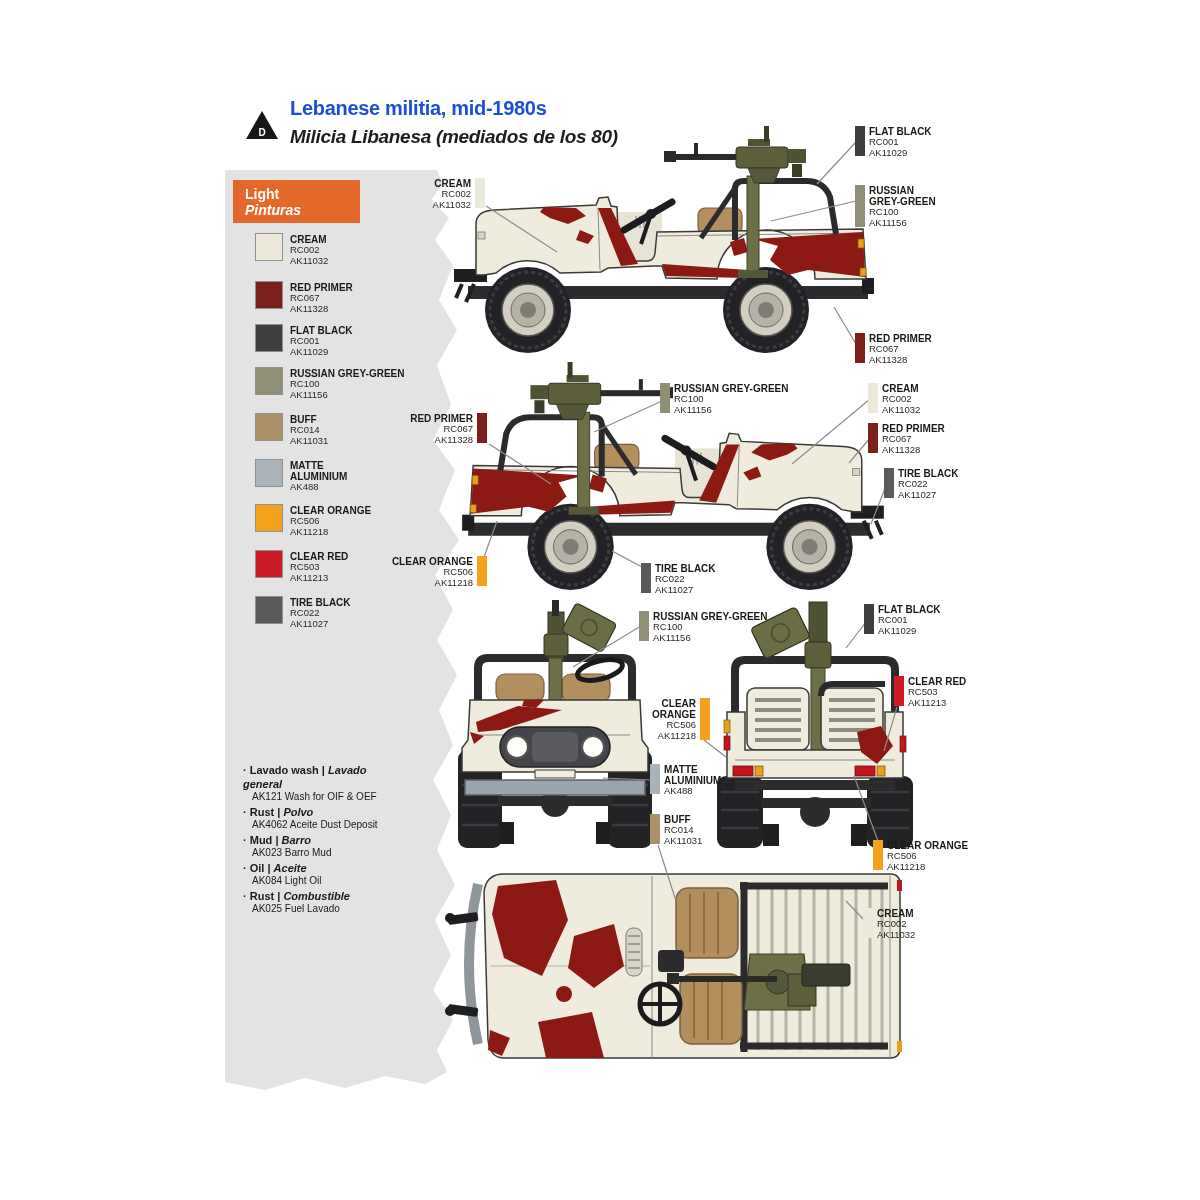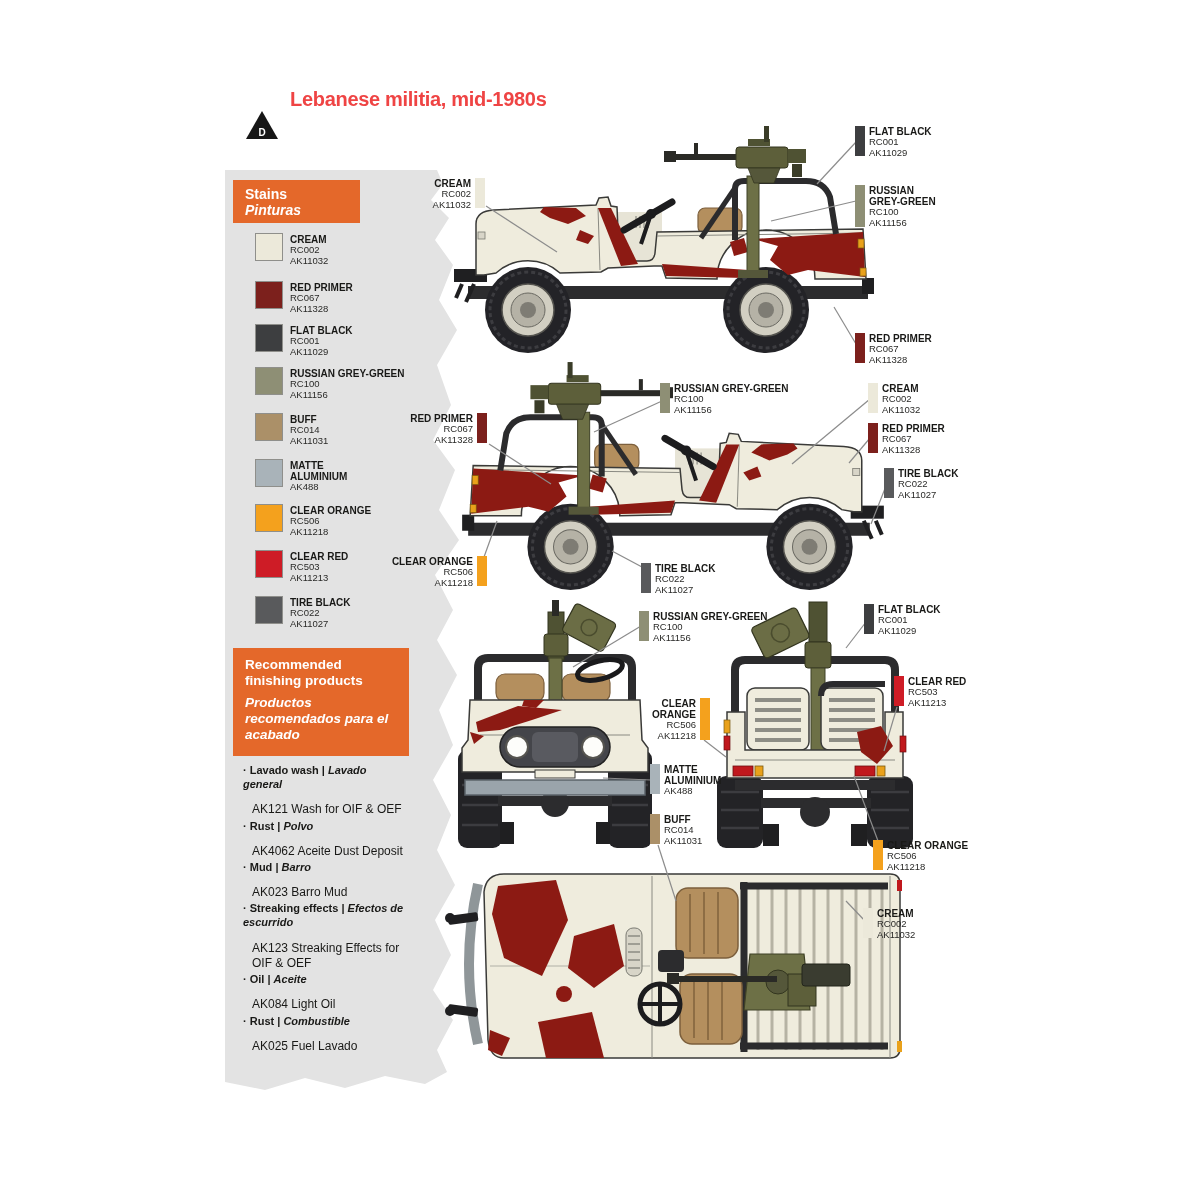--- a/index.html
+++ b/index.html
@@ -4,21 +4,21 @@
 <style>
   html,body{margin:0;padding:0;width:1200px;height:1200px;background:#fff;overflow:hidden;
     font-family:"Liberation Sans",sans-serif;-webkit-font-smoothing:antialiased;}
   .abs{position:absolute;}
   #page{position:relative;width:1200px;height:1200px;background:#fff;}
 
   
   #marker-tri{left:246px;top:111px;width:32px;height:28px;background:#161616;
     clip-path:polygon(50% 0,100% 100%,0 100%);color:#fff;font-size:10px;font-weight:bold;
     text-align:center;line-height:44px;}
-  #title-en{left:290px;top:88px;font-size:20px;font-weight:bold;color:#ef4444;letter-spacing:-0.3px;}
+  #title-en{left:290px;top:97px;font-size:20px;font-weight:bold;color:#1d4ed8;letter-spacing:-0.3px;}
   #title-es{left:290px;top:126px;font-size:19px;font-weight:bold;font-style:italic;color:#1d1d1b;letter-spacing:-0.3px;}
 
   
   #strip{left:225px;top:170px;width:236px;height:932px;background:#e3e3e3;
     clip-path:polygon(0 0,212px 0,218px 14px,206px 30px,224px 48px,210px 70px,228px 95px,
       214px 130px,232px 160px,212px 195px,226px 235px,208px 270px,230px 300px,214px 340px,
       234px 370px,210px 405px,228px 440px,212px 470px,232px 505px,214px 540px,228px 575px,
       208px 610px,226px 645px,212px 680px,230px 715px,210px 750px,226px 785px,208px 820px,
       228px 850px,212px 880px,222px 902px,200px 914px,160px 906px,120px 918px,80px 908px,
       40px 920px,0 912px);}
@@ -38,21 +38,21 @@
   .plab{padding-top:1px;width:150px;}
   .pname{font-size:10px;font-weight:bold;color:#191917;line-height:1.1;white-space:nowrap;}
   .pcode{font-size:9.5px;color:#2a2a28;line-height:1.12;}
   .plab.wrapok .pname{white-space:normal;width:70px;}
 
   
   #prodlist{left:243px;top:763px;width:164px;color:#191917;}
   .prod-head{font-size:11px;font-weight:bold;line-height:1.28;}
   .prod-head::before{content:"· ";}
   .pes{font-style:italic;}
-  .prod-detail{font-size:12px;line-height:1.28;padding-left:9px;margin-bottom:1px;margin-top:11px;}
+  .prod-detail{font-size:10px;line-height:1.28;padding-left:9px;margin-bottom:1px;}
 
   
   .co{display:flex;gap:4px;align-items:flex-start;z-index:30;}
   .co .cosw{width:10px;height:30px;flex:none;}
   .co.tall .cosw{height:42px;}
   .co .cotxt{padding-top:0;}
   .co.r{flex-direction:row-reverse;}
   .co.r .cotxt{text-align:right;}
   .cname{font-size:10px;font-weight:bold;color:#191917;line-height:1.1;}
   .ccode{font-size:9.5px;color:#2a2a28;line-height:1.12;}
@@ -63,25 +63,26 @@
   #leaders{left:0;top:0;z-index:20;pointer-events:none;}
   .veh{z-index:10;}
 </style>
 </head>
 <body>
 
 <div id="page">
 
   <div class="abs" id="marker-tri">D</div>
   <div class="abs" id="title-en">Lebanese militia, mid-1980s</div>
+  <div class="abs" id="title-es">Milicia Libanesa (mediados de los 80)</div>
 
   <div class="abs" id="strip"></div>
 
   <div class="abs obox" id="paints-box">
-    <div class="l1">Stains</div>
+    <div class="l1">Light</div>
     <div class="l2">Pinturas</div>
   </div>
 
   <div class="abs prow" style="left:255px;top:233px;">
     <div class="psw" style="background-color: rgb(236, 233, 218);"></div>
     <div class="plab">
         <div class="pname">CREAM</div>
       <div class="pcode">RC002</div>
       <div class="pcode">AK11032</div>
       </div>
@@ -143,45 +144,36 @@
   </div>
   <div class="abs prow" style="left:255px;top:596px;">
     <div class="psw" style="background-color: rgb(89, 90, 92);"></div>
     <div class="plab">
         <div class="pname">TIRE BLACK</div>
       <div class="pcode">RC022</div>
       <div class="pcode">AK11027</div>
       </div>
   </div>
 
-  <div class="abs obox" id="finish-box">
-    <div class="l1">Recommended finishing products</div>
-    <div class="l2">Productos recomendados para el acabado</div>
-  </div>
 
   <div class="abs" id="prodlist">
     <div>
       <div class="prod-head"><span class="pen">Lavado wash |</span>
         <span class="pes">Lavado general</span></div>
       <div class="prod-detail">AK121 Wash for OIF &amp; OEF</div>
     </div>
     <div>
       <div class="prod-head"><span class="pen">Rust |</span>
         <span class="pes">Polvo</span></div>
       <div class="prod-detail">AK4062 Aceite Dust Deposit</div>
     </div>
     <div>
       <div class="prod-head"><span class="pen">Mud |</span>
         <span class="pes">Barro</span></div>
       <div class="prod-detail">AK023 Barro Mud</div>
-    </div>
-    <div>
-      <div class="prod-head"><span class="pen">Streaking effects |</span>
-        <span class="pes">Efectos de escurrido</span></div>
-      <div class="prod-detail">AK123 Streaking Effects for OIF &amp; OEF</div>
     </div>
     <div>
       <div class="prod-head"><span class="pen">Oil |</span>
         <span class="pes">Aceite</span></div>
       <div class="prod-detail">AK084 Light Oil</div>
     </div>
     <div>
       <div class="prod-head"><span class="pen">Rust |</span>
         <span class="pes">Combustible</span></div>
       <div class="prod-detail">AK025 Fuel Lavado</div>

